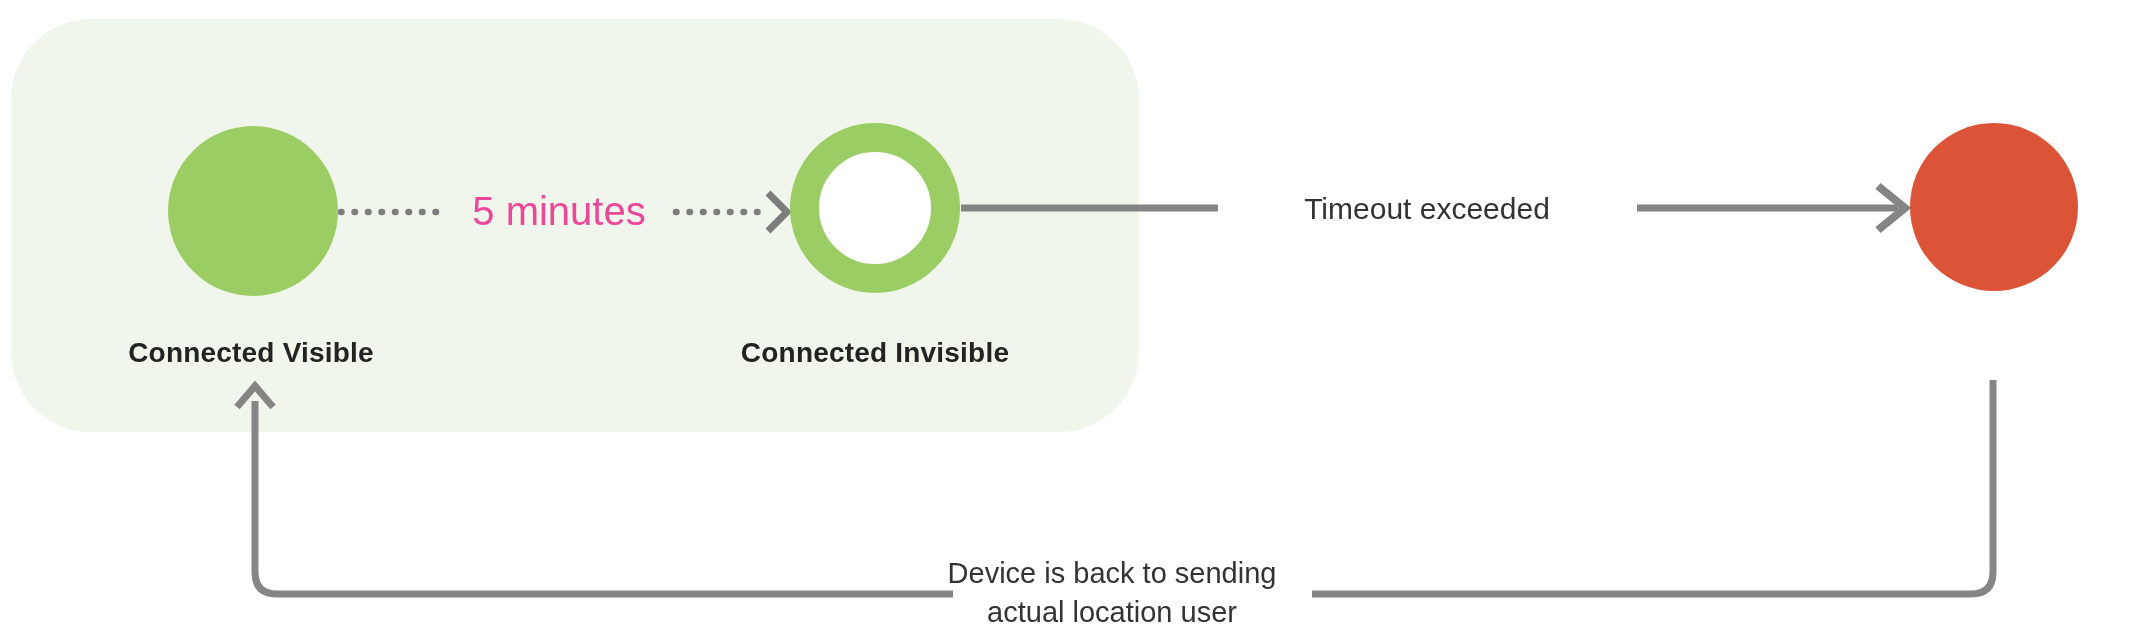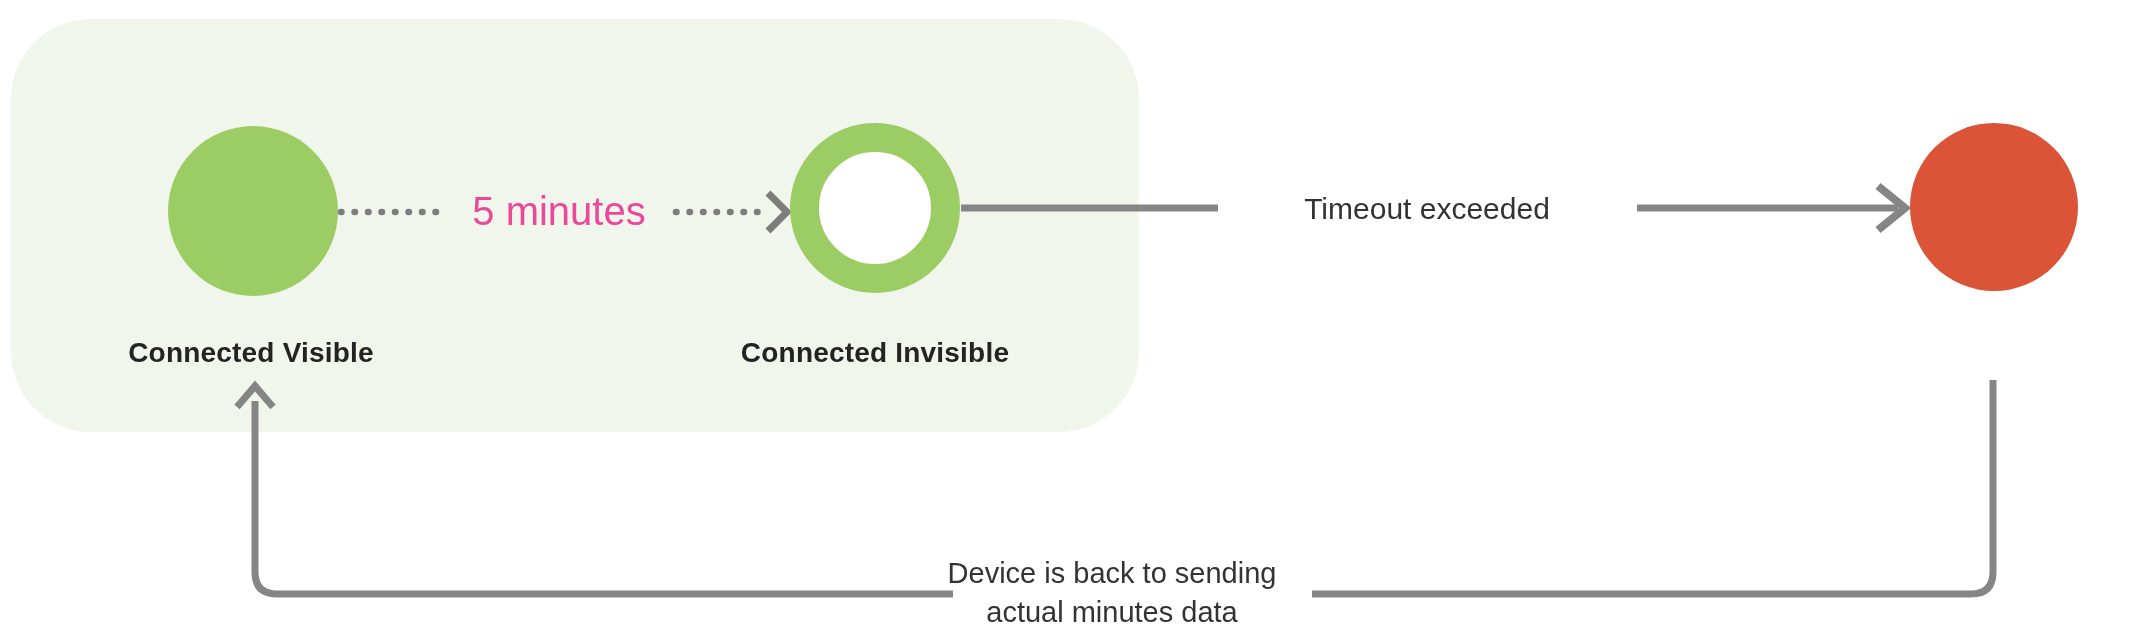--- a/index.html
+++ b/index.html
@@ -74,16 +74,16 @@
   <div class="state-label ci">Connected Invisible</div>
 
   <div class="annot five-min">5 minutes</div>
 
   <div class="annot timeout">
     <div>Timeout exceeded</div>
   </div>
 
   <div class="annot return">
     <div>Device is back to sending</div>
-    <div>actual minutes data</div>
+    <div>actual location user</div>
   </div>
 
 </div>
 
 </body></html>

